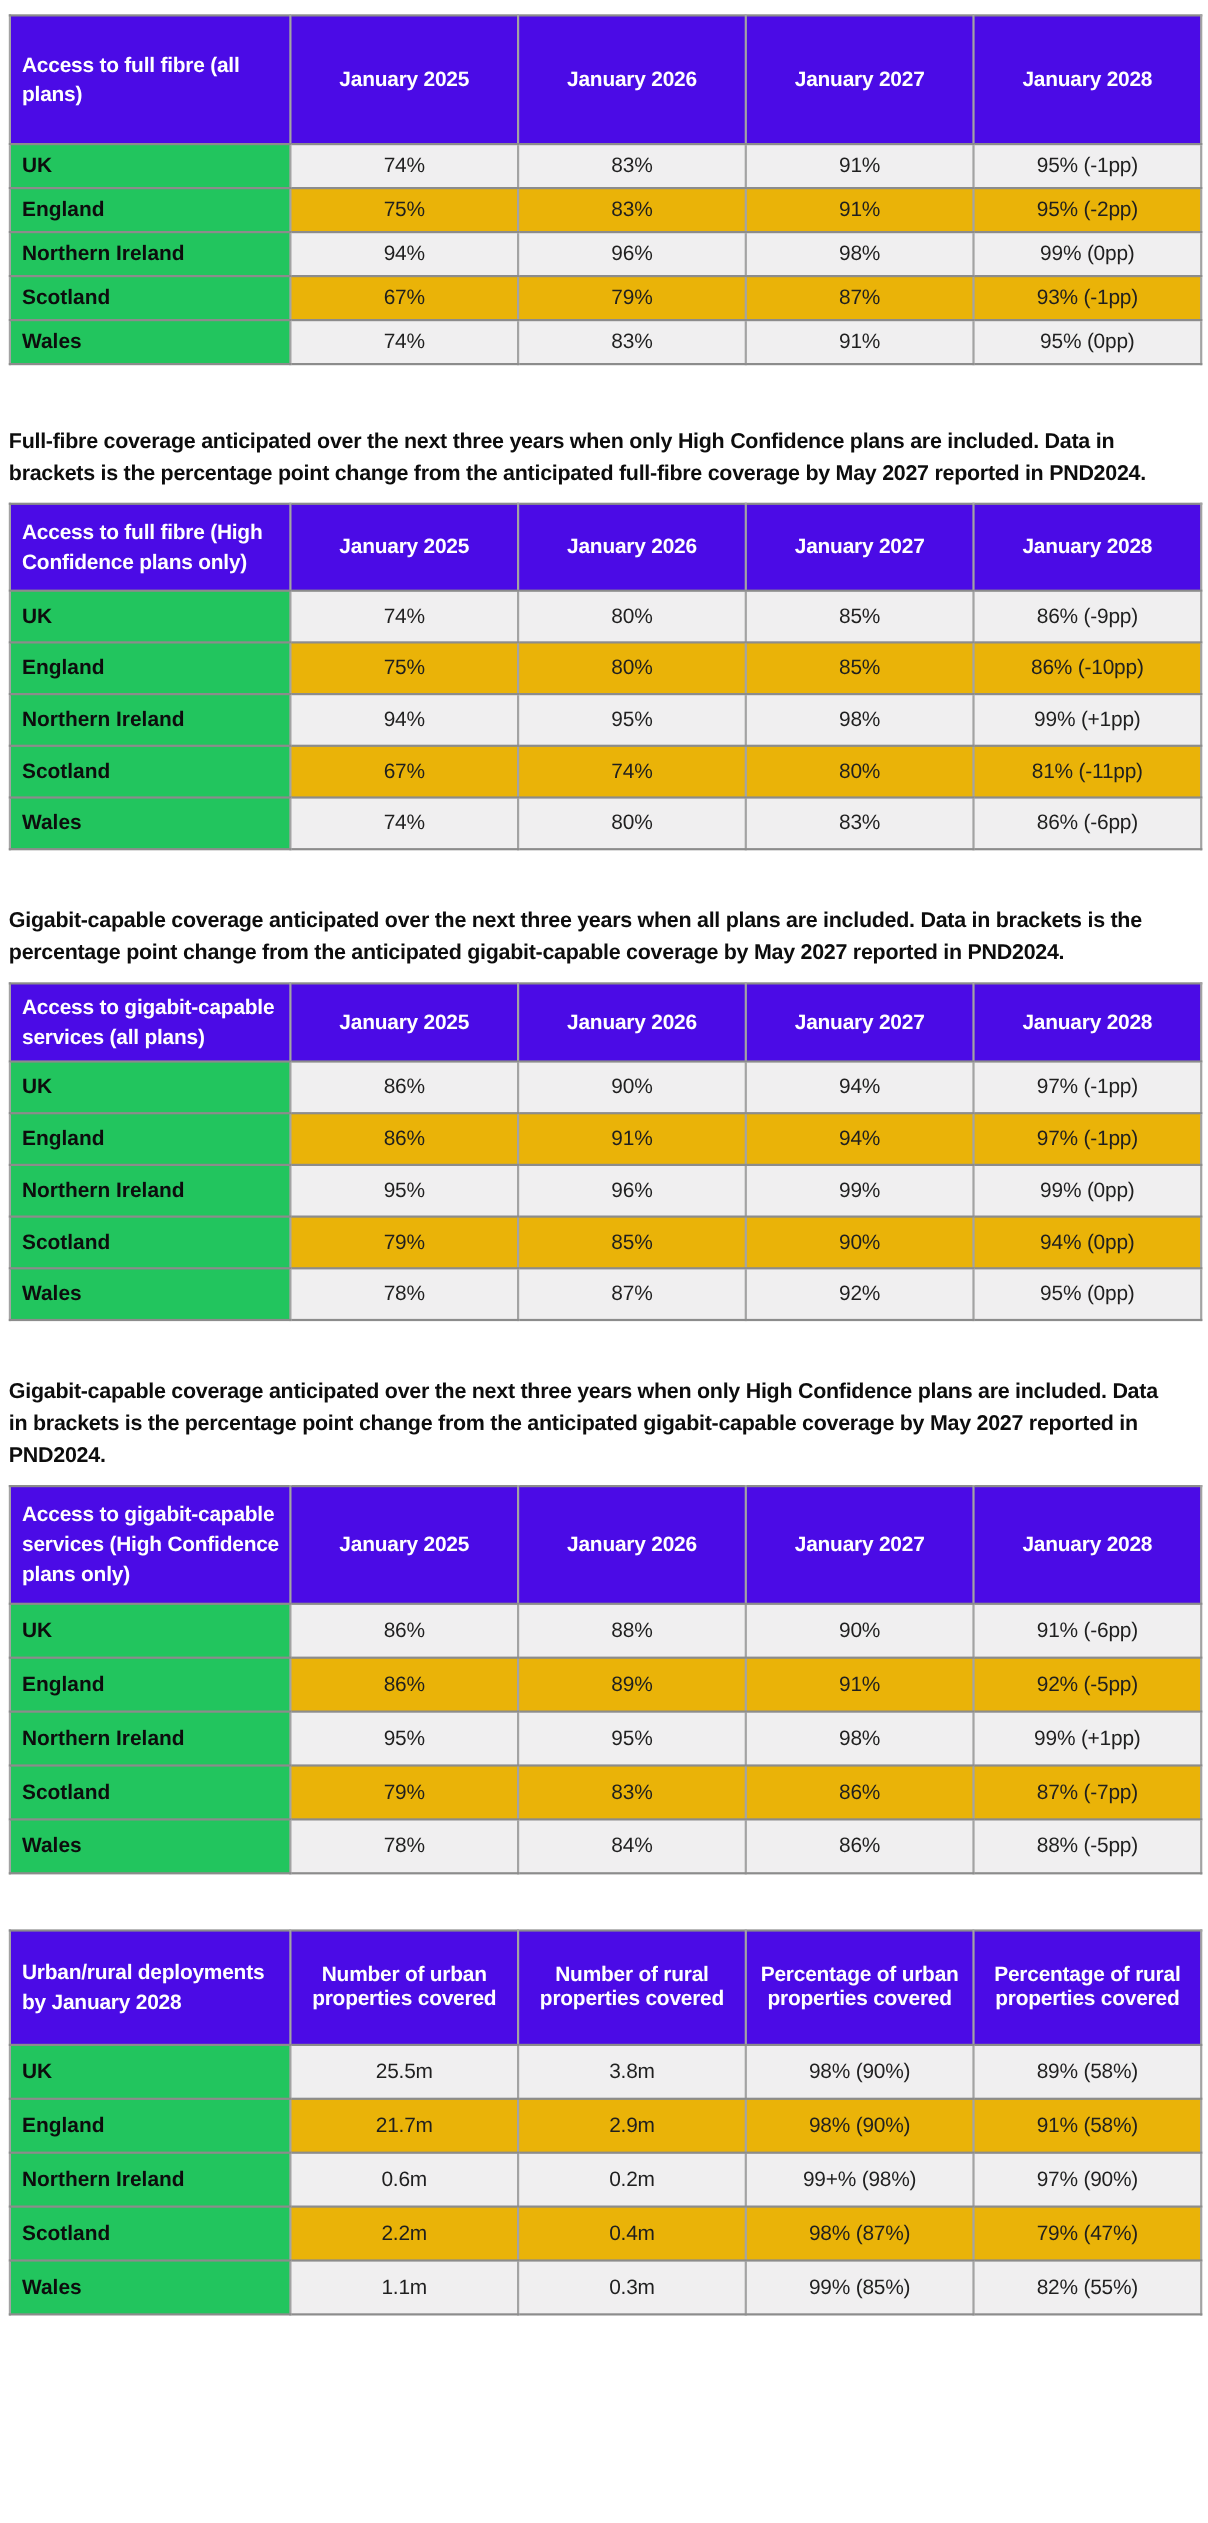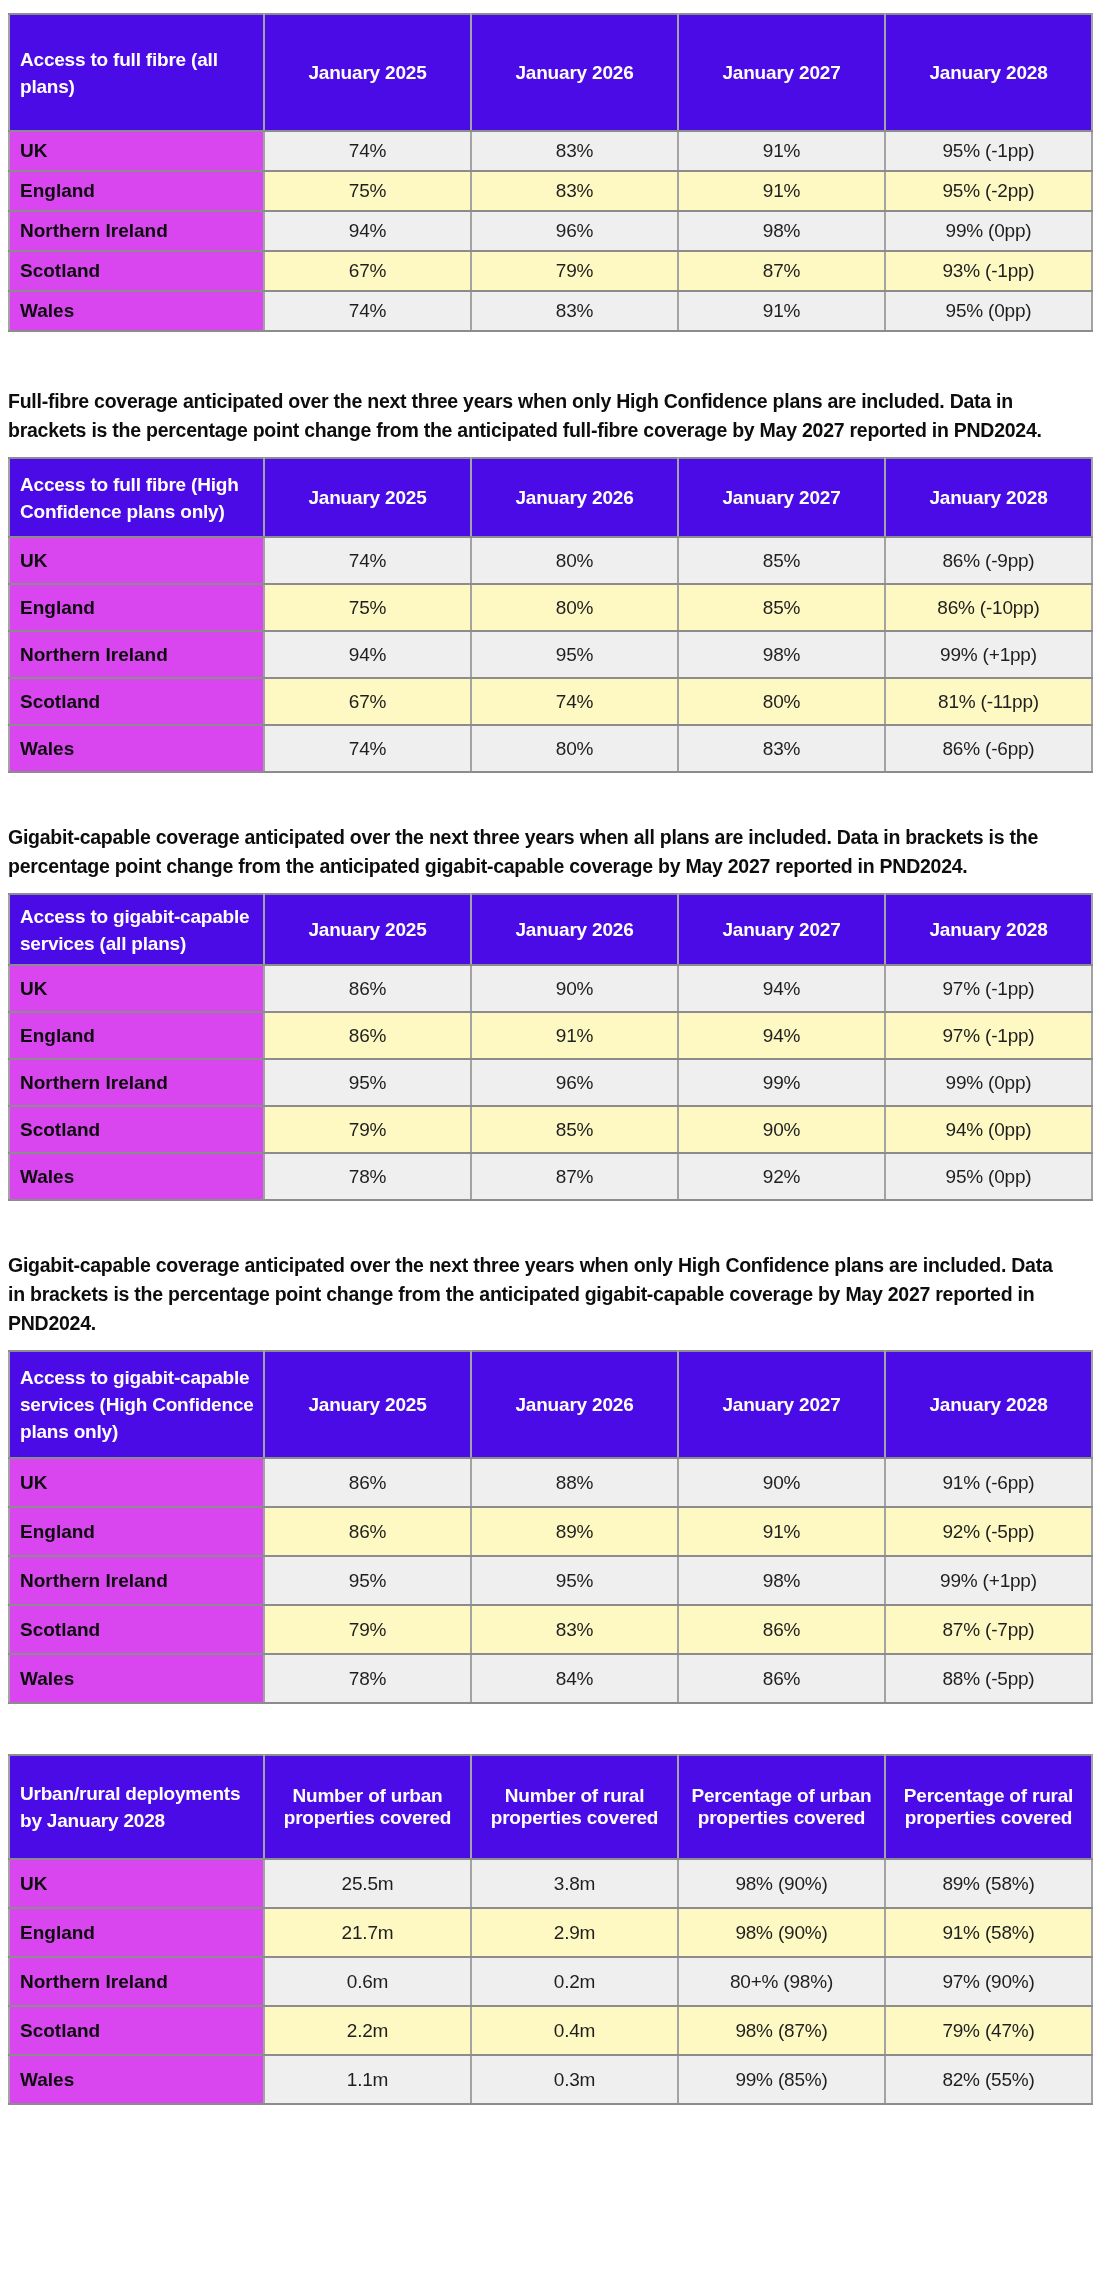--- a/index.html
+++ b/index.html
@@ -45,36 +45,36 @@
     vertical-align:middle;
     letter-spacing:-0.2px;
   }
   .data-table thead th.corner{
     text-align:left;
     padding-left:10px;
     line-height:27px;
     margin-top:32px;
   }
   .data-table tbody th.rowlabel{
-    background:#d946ef;
+    background:#22c55e;
     text-align:left;
     font-weight:700;
     padding-left:10px;
     color:#0d0d0d;
     vertical-align:middle;
   }
   .data-table tbody td{
     text-align:center;
     vertical-align:middle;
     font-weight:400;
     color:#1f1f1f;
     letter-spacing:-0.2px;
   }
   .data-table tbody tr.striped td{background:#f0eff0;}
-  .data-table tbody tr.plain td{background:#fef9c3;}
+  .data-table tbody tr.plain td{background:#eab308;}
   .t1 thead tr{height:117px;}
   .t1 tbody tr{height:40px;}
   .t2 thead tr{height:79px;}
   .t2 tbody tr{height:47px;}
   .t3 thead tr{height:71px;}
   .t3 tbody tr{height:47px;}
   .t4 thead tr{height:107px;}
   .t4 tbody tr{height:49px;}
   .t5 thead tr{height:104px;}
   .t5 tbody tr{height:49px;}
@@ -353,21 +353,21 @@
               <th class="rowlabel" scope="row">England</th>
               <td>21.7m</td>
               <td>2.9m</td>
               <td>98% (90%)</td>
               <td>91% (58%)</td>
             </tr>
             <tr class="striped">
               <th class="rowlabel" scope="row">Northern Ireland</th>
               <td>0.6m</td>
               <td>0.2m</td>
-              <td>80+% (98%)</td>
+              <td>99+% (98%)</td>
               <td>97% (90%)</td>
             </tr>
             <tr class="plain">
               <th class="rowlabel" scope="row">Scotland</th>
               <td>2.2m</td>
               <td>0.4m</td>
               <td>98% (87%)</td>
               <td>79% (47%)</td>
             </tr>
             <tr class="striped">

